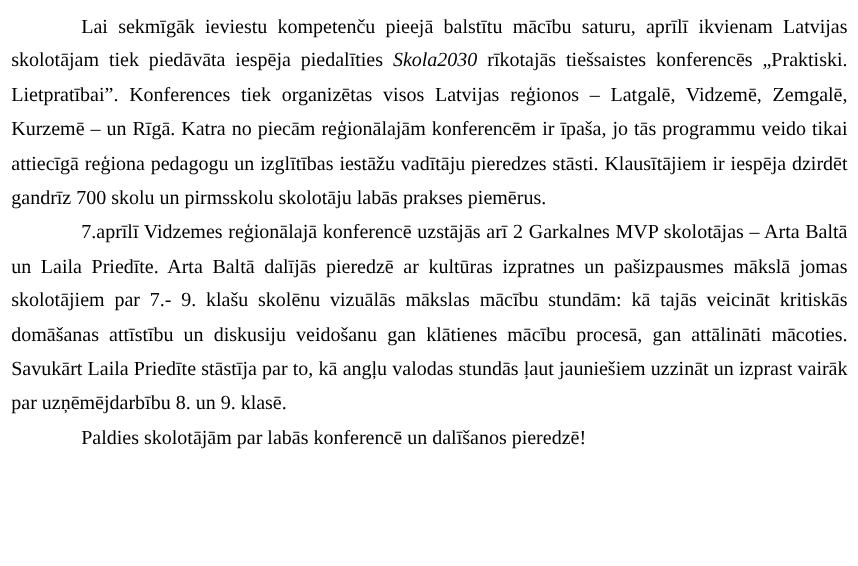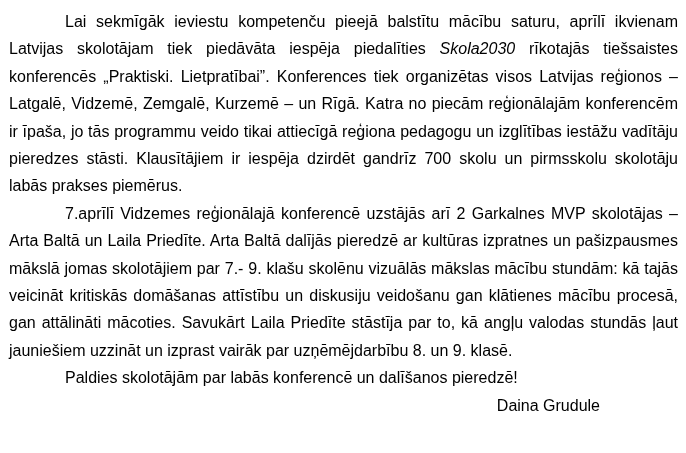--- a/index.html
+++ b/index.html
@@ -7,21 +7,21 @@
     padding: 0;
     background: #ffffff;
   }
   .page {
     width: 686px;
     height: 453px;
     box-sizing: border-box;
     background: #ffffff;
     padding: 8px 8px 0 9px;
     overflow: hidden;
-    font-family: Liberation Sans, sans-serif;
+    font-family: Liberation Serif, serif;
     color: #000000;
   }
   p.para {
     margin: 0;
     font-size: 16px;
     line-height: 27.4px;
     text-align: justify;
     text-indent: 56px;
     color: #000000;
   }
@@ -42,14 +42,13 @@
 <body>
 
 <div class="page">
   <p class="para"><span>Lai sekmīgāk ieviestu kompetenču pieejā balstītu mācību saturu, aprīlī ikvienam Latvijas skolotājam tiek piedāvāta iespēja piedalīties </span><span class="brand-italic">Skola2030</span><span> rīkotajās tiešsaistes konferencēs „Praktiski. Lietpratībai”. Konferences tiek organizētas visos Latvijas reģionos – Latgalē, Vidzemē, Zemgalē, Kurzemē – un Rīgā. Katra no piecām reģionālajām konferencēm ir īpaša, jo tās programmu veido tikai attiecīgā reģiona pedagogu un izglītības iestāžu vadītāju pieredzes stāsti. Klausītājiem ir iespēja dzirdēt gandrīz 700 skolu un pirmsskolu skolotāju labās prakses piemērus.</span></p>
 
   <p class="para"><span>7.aprīlī Vidzemes reģionālajā konferencē uzstājās arī 2 Garkalnes MVP skolotājas – Arta Baltā un Laila Priedīte. Arta Baltā dalījās pieredzē ar kultūras izpratnes un pašizpausmes mākslā jomas skolotājiem  par 7.- 9. klašu skolēnu vizuālās mākslas mācību stundām: kā tajās veicināt kritiskās domāšanas attīstību un diskusiju veidošanu gan klātienes mācību procesā, gan attālināti mācoties. Savukārt Laila Priedīte stāstīja par to, kā angļu valodas stundās ļaut jauniešiem uzzināt un izprast vairāk par uzņēmējdarbību 8. un 9. klasē.</span></p>
 
   <p class="para"><span>Paldies skolotājām par labās konferencē un dalīšanos pieredzē!</span></p>
 
 
-  <p class="signature">Daina Grudule</p>
 </div>
 
 </body></html>

